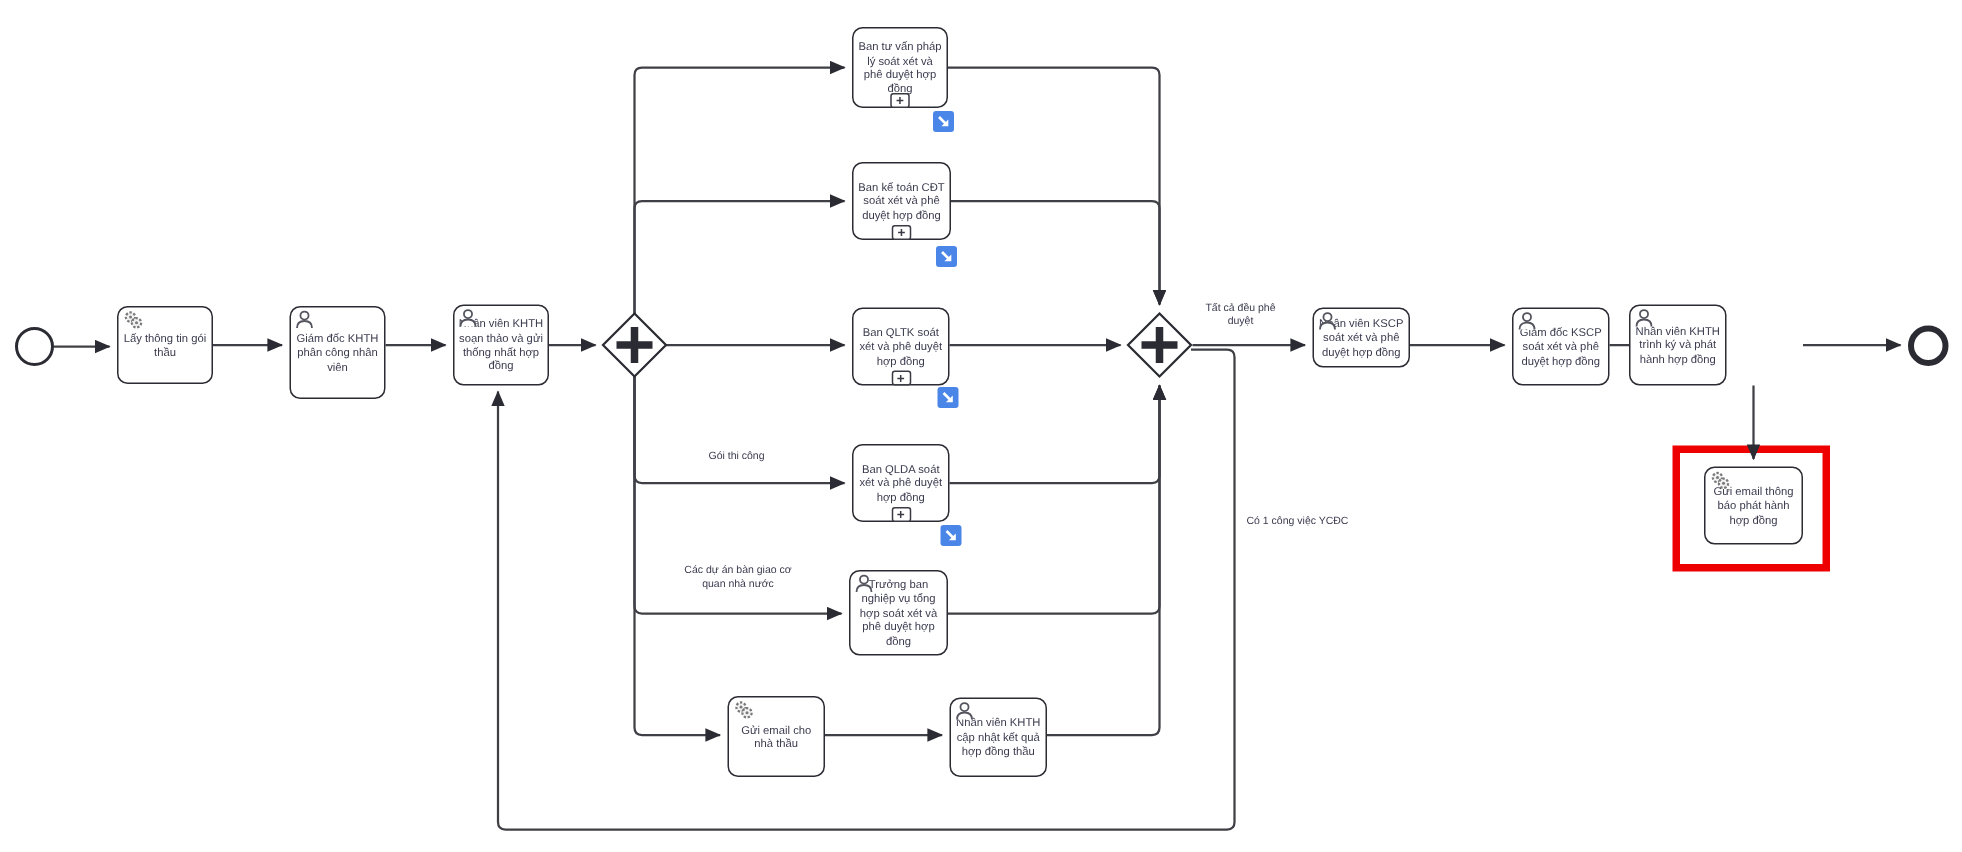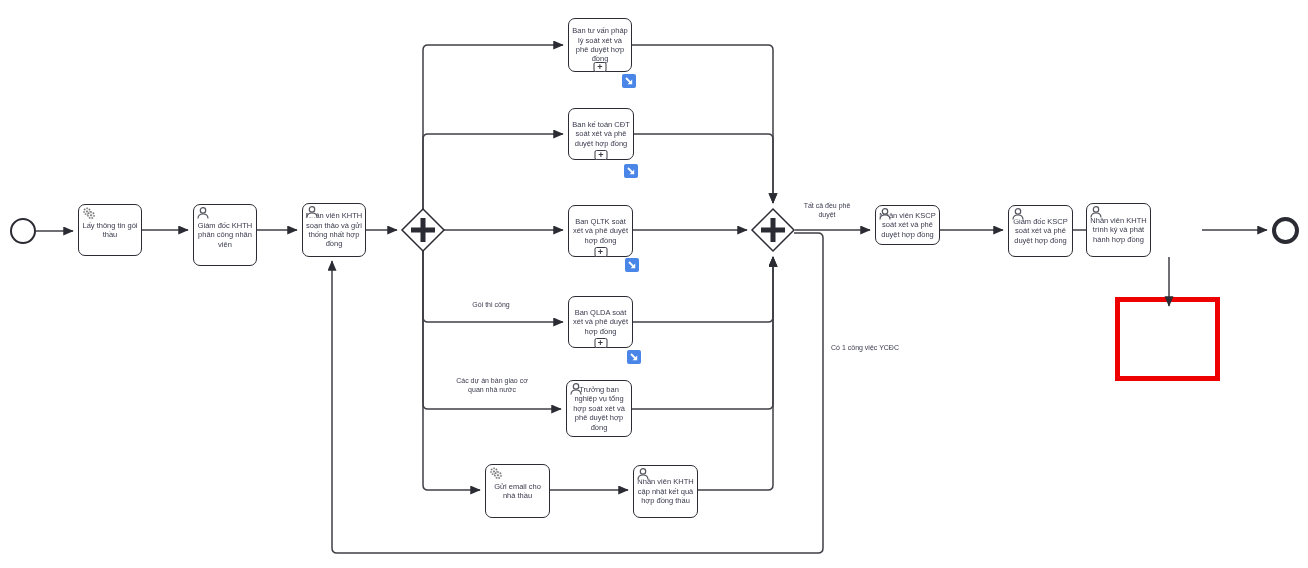--- a/index.html
+++ b/index.html
@@ -164,20 +164,29 @@
   </div>
 
   <div class="task" style="left:1086px;top:203px;width:65px;height:54px">
     <svg class="icon-tl" viewBox="0 0 15 15">
         <circle cx="7" cy="4.4" r="2.7" fill="#fff" stroke="#55555f" stroke-width="1.2"></circle>
         <path d="M2,12.6 q0,-4.6 5,-4.6 q5,0 5,4.6" fill="#fff" stroke="#55555f" stroke-width="1.2"></path>
       </svg>
     <span class="tlabel">Nhân viên KHTH trình ký và phát hành hợp đồng</span>
   </div>
 
+  <div class="task" style="left:1136px;top:311px;width:66px;height:52px">
+    <svg class="icon-tl" viewBox="0 0 15 15">
+        <circle cx="6" cy="5.4" r="3.1" fill="#f2f2f2" stroke="#7a7a7a" stroke-width="1.5" stroke-dasharray="1.6 1.1"></circle>
+        <circle cx="6" cy="5.4" r="1" fill="#7a7a7a"></circle>
+        <circle cx="10" cy="9.2" r="3.1" fill="#f2f2f2" stroke="#7a7a7a" stroke-width="1.5" stroke-dasharray="1.6 1.1"></circle>
+        <circle cx="10" cy="9.2" r="1" fill="#7a7a7a"></circle>
+      </svg>
+    <span class="tlabel">Gửi email thông báo phát hành hợp đồng</span>
+  </div>
 
   <div class="linkicon" style="left:622px;top:74px"><svg width="14" height="14">
         <line x1="4" y1="4" x2="8.6" y2="8.6" stroke="#fff" stroke-width="1.8"></line>
         <polygon points="10.2,10.2 10.2,5.6 5.6,10.2" fill="#fff"></polygon>
       </svg></div>
   <div class="linkicon" style="left:624px;top:164px"><svg width="14" height="14">
         <line x1="4" y1="4" x2="8.6" y2="8.6" stroke="#fff" stroke-width="1.8"></line>
         <polygon points="10.2,10.2 10.2,5.6 5.6,10.2" fill="#fff"></polygon>
       </svg></div>
   <div class="linkicon" style="left:625px;top:258px"><svg width="14" height="14">

